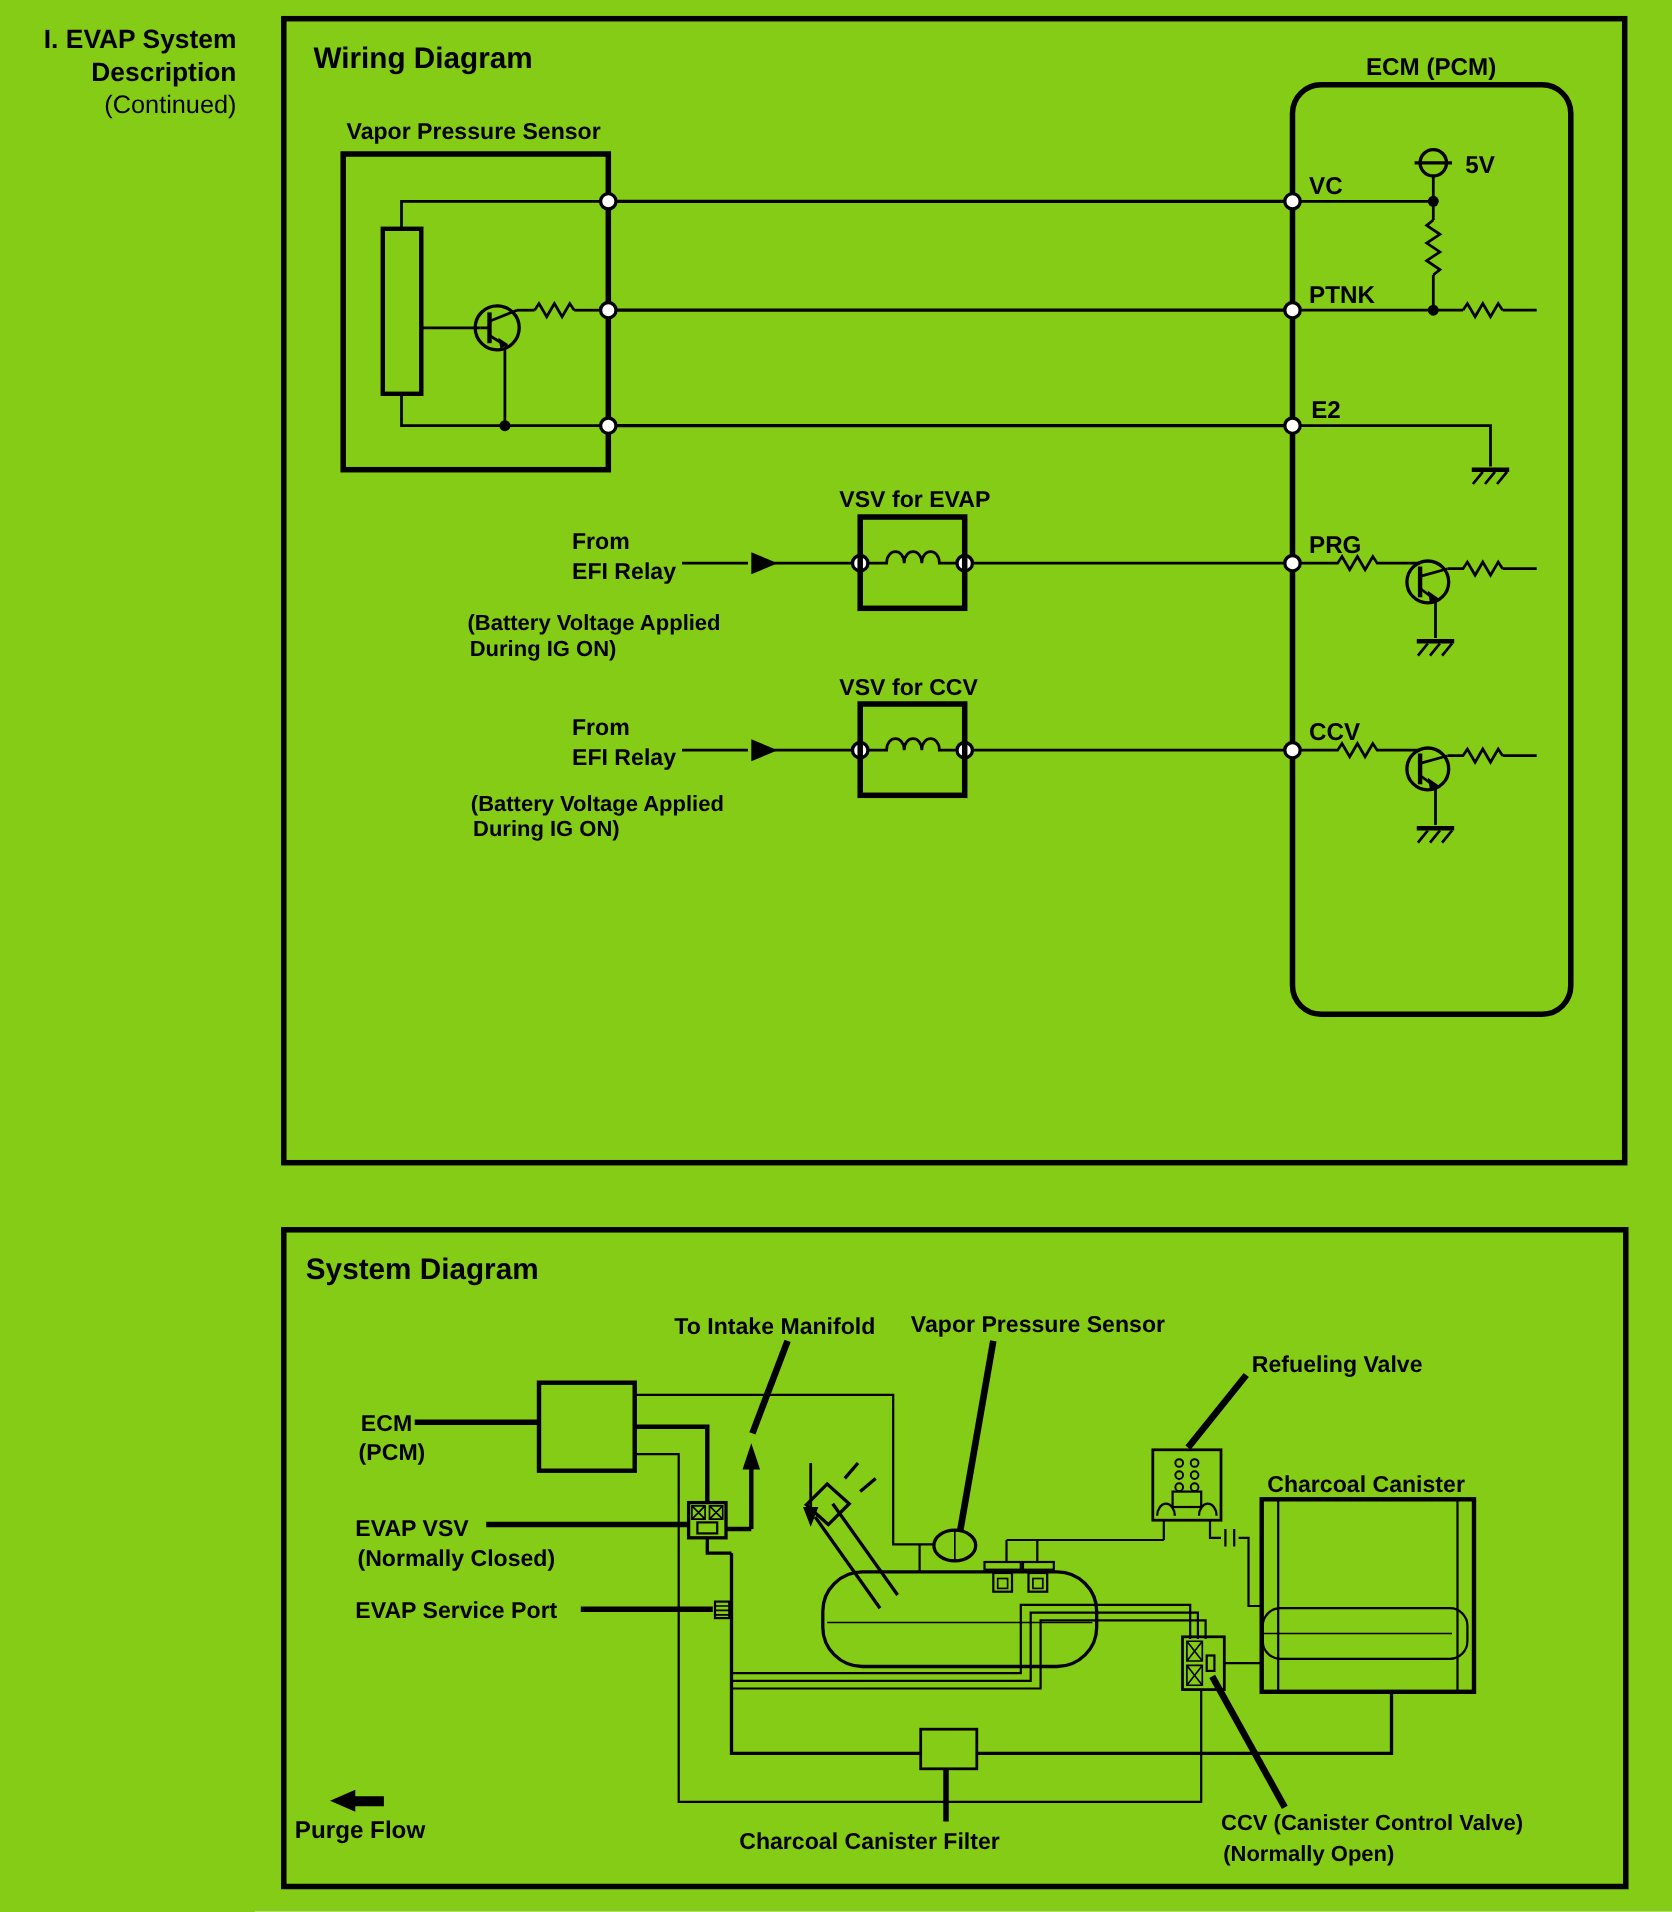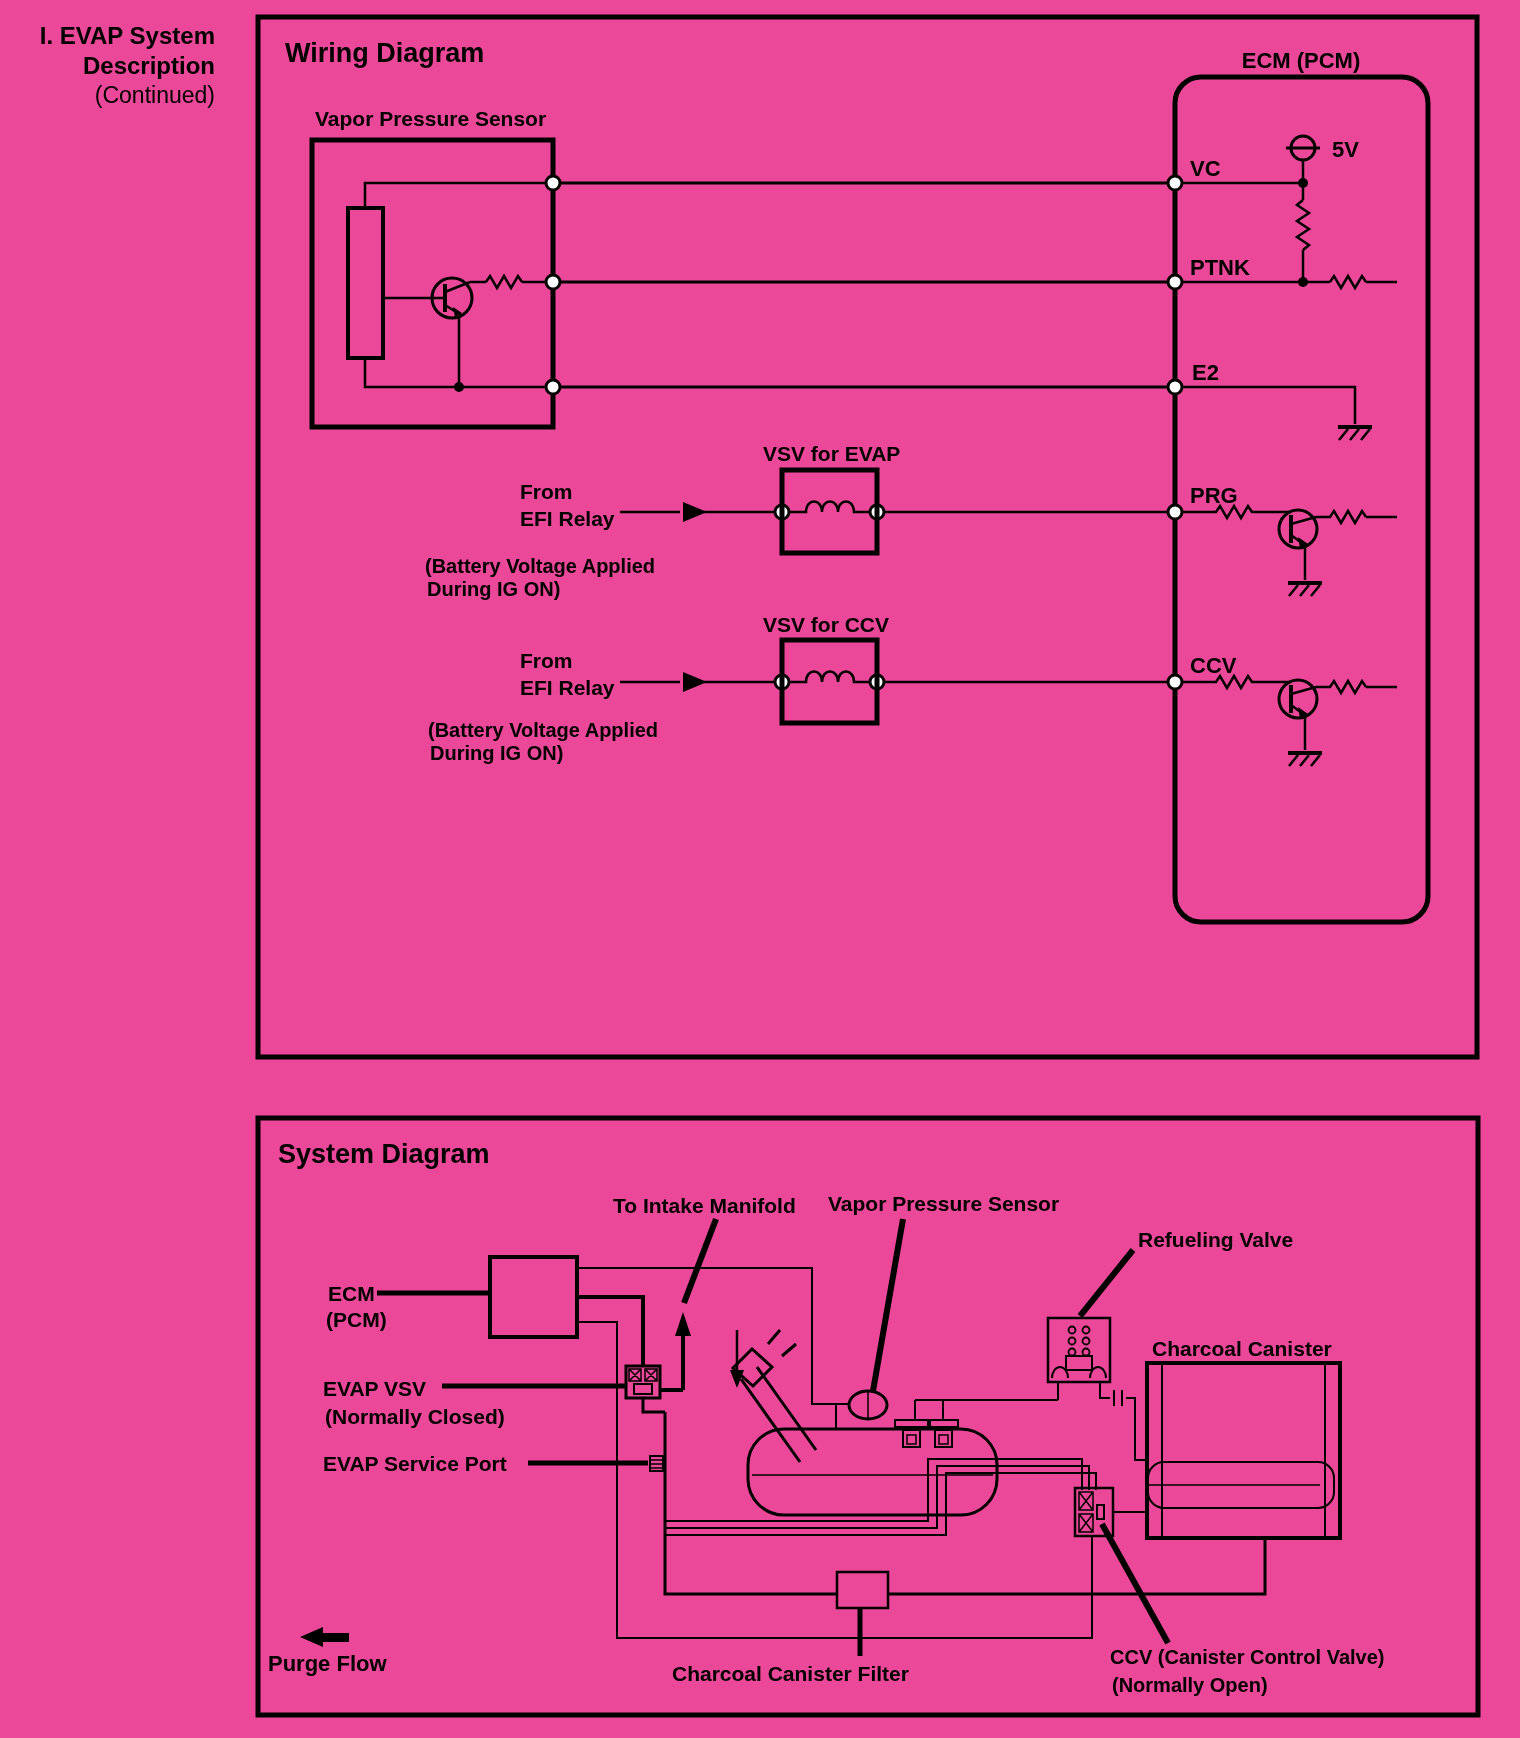--- a/index.html
+++ b/index.html
@@ -1,16 +1,16 @@
 <!DOCTYPE html>
 <html><head>
 <meta charset="utf-8">
 <style>
   html,body{margin:0;padding:0;background:#ffffff;}
-  .page{position:relative;width:1520px;height:1738px;background:#ec4899;overflow:hidden;
+  .page{position:relative;width:1520px;height:1738px;background:#84cc16;overflow:hidden;
         font-family:"Liberation Sans", sans-serif;text-align:right;}
   svg{position:absolute;left:0;top:0;}
   svg text{font-family:"Liberation Sans", sans-serif;fill:#000;}
   .t-head{font-size:24px;font-weight:bold;}
   .t-head-reg{font-size:23px;font-weight:normal;}
   .t-title{font-size:27px;font-weight:bold;}
   .t-lbl{font-size:21px;font-weight:bold;}
   .t-lbl20{font-size:20px;font-weight:bold;}
   .t-term{font-size:22px;font-weight:bold;}
   .ln{stroke:#000;fill:none;}

